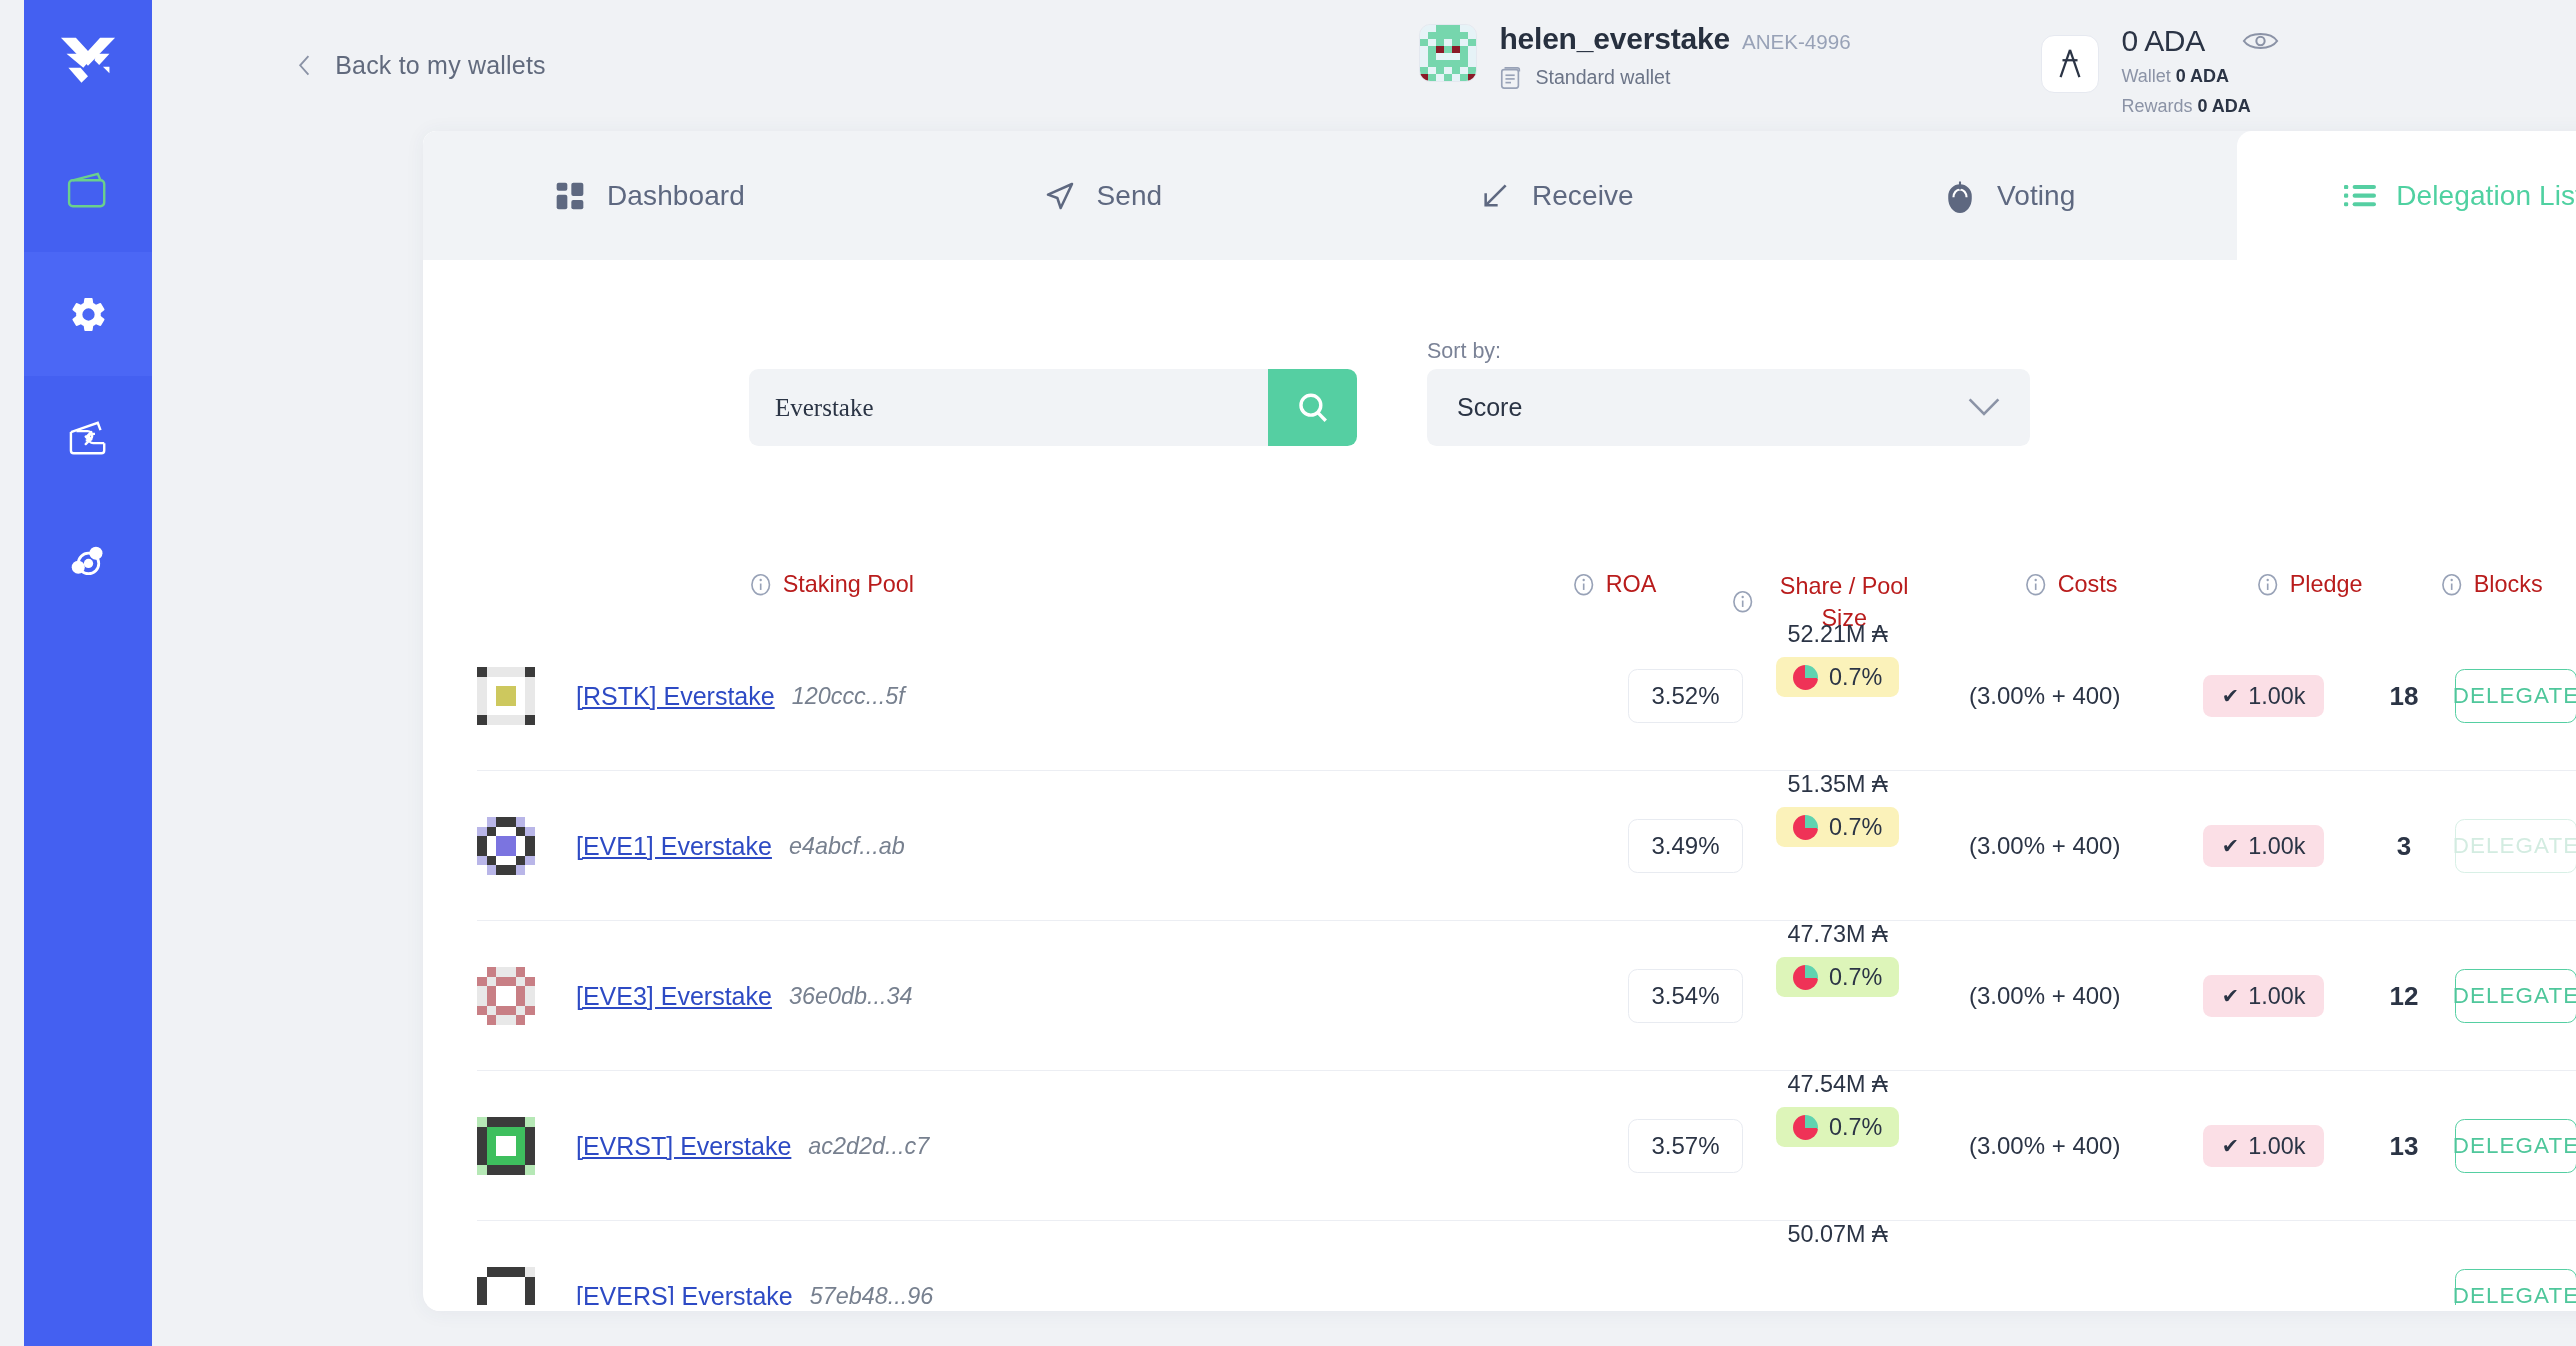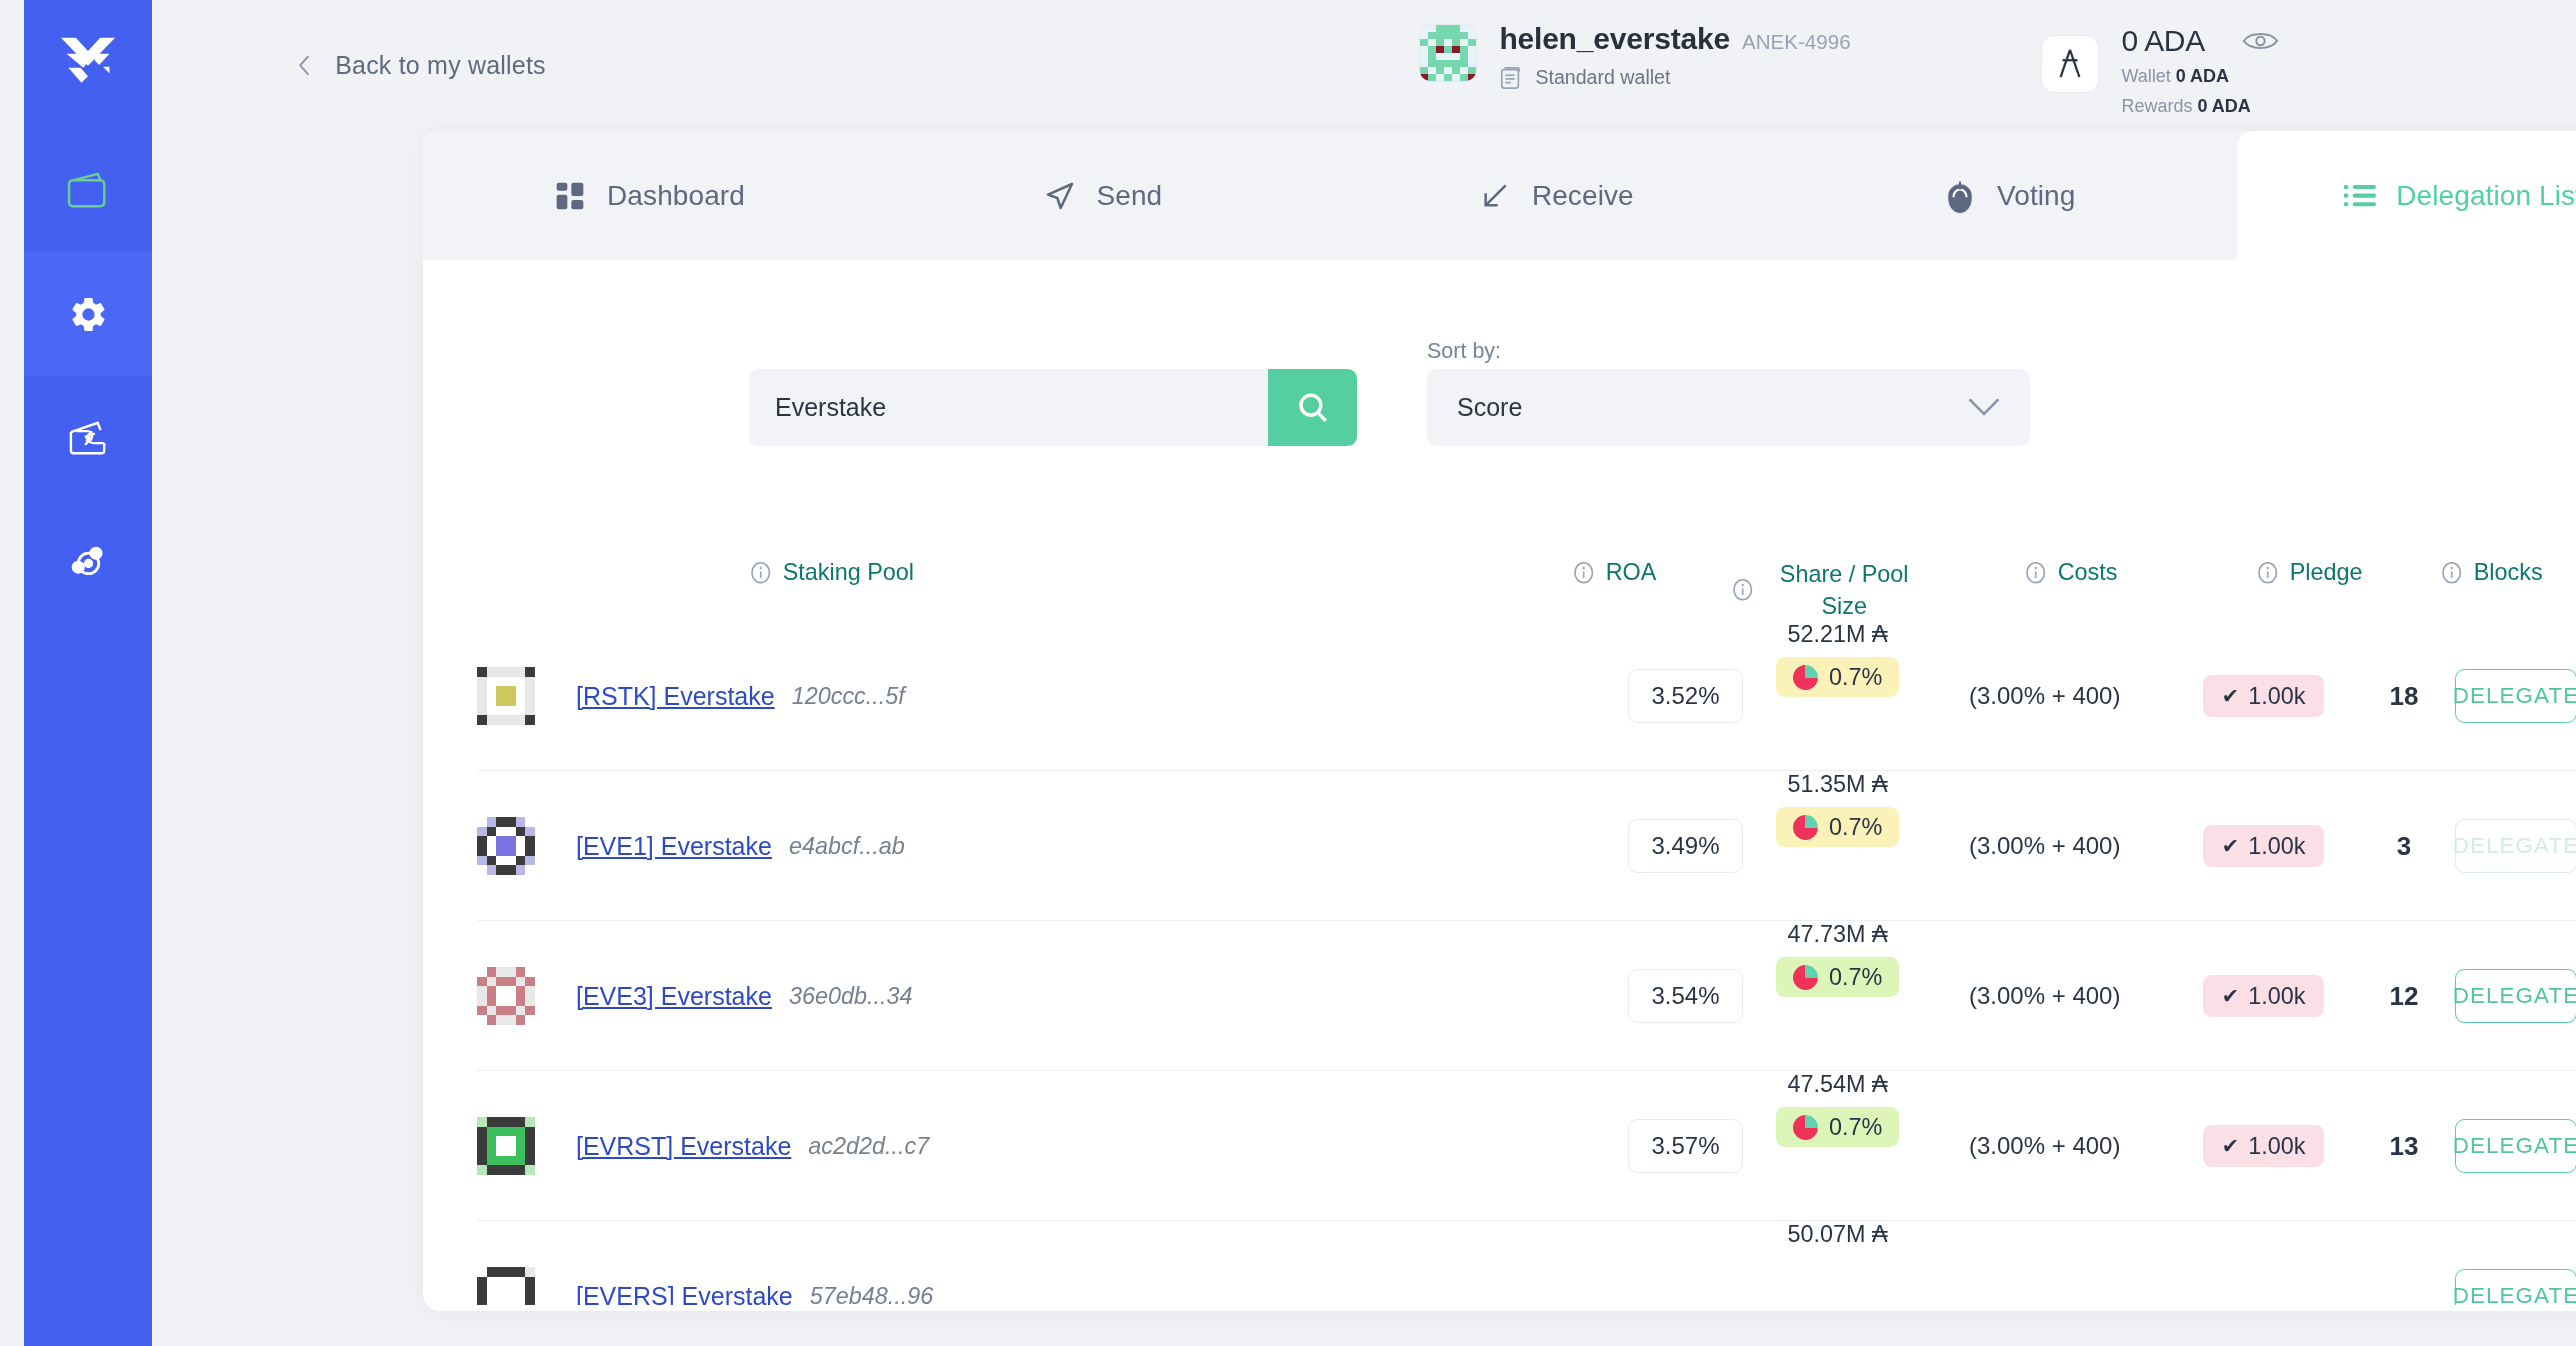--- a/index.html
+++ b/index.html
@@ -102,39 +102,39 @@
     font-size: 21.5px; color: #7b8397;
   }
   .searchwrap {
     position: absolute; left: 326px; top: 238px;
     width: 608px; height: 77px; display: flex;
     border-radius: 9.4px; overflow: hidden;
   }
   .searchinput {
     flex: 1; background: #f1f3f6; border: none; outline: none;
     font-size: 25px; color: #2b3445; padding: 0 26px;
-    font-family: Liberation Sans, sans-serif;
+    font-family: Liberation Serif, serif;
   }
   .searchbtn {
     width: 89px; background: #55cfa2; border: none; cursor: pointer;
     display: flex; align-items: center; justify-content: center;
   }
   .sortwrap {
     position: absolute; left: 1004px; top: 238px;
     width: 603px; height: 77px; background: #f1f3f6; border-radius: 9.4px;
     display: flex; align-items: center; padding: 0 30px; cursor: pointer;
   }
   .sortvalue { flex: 1; font-size: 25px; color: #2b3445; }
 
   
   .thead {
     position: absolute; left: 0; top: 404px; width: 2267px; height: 86px;
   }
   .th { position: absolute; display: flex; align-items: center; gap: 10.3px;
-        font-size: 23.4px; color: #0f766e; }
+        font-size: 23.4px; color: #b91c1c; margin-top: 12px; }
   .ico-i { flex: 0 0 auto; }
 
   .rows { position: absolute; top: 490px; left: 0; width: 2267px; height: 690px; overflow: hidden; }
   .row {
     position: relative; height: 150px; border-bottom: 1.4px solid #eceef3;
     margin: 0 54px;
   }
   .row .cell { position: absolute; top: 0; height: 150px; display: flex; align-items: center; }
   .pool-ident {
     width: 58px; height: 58px; overflow: hidden;

